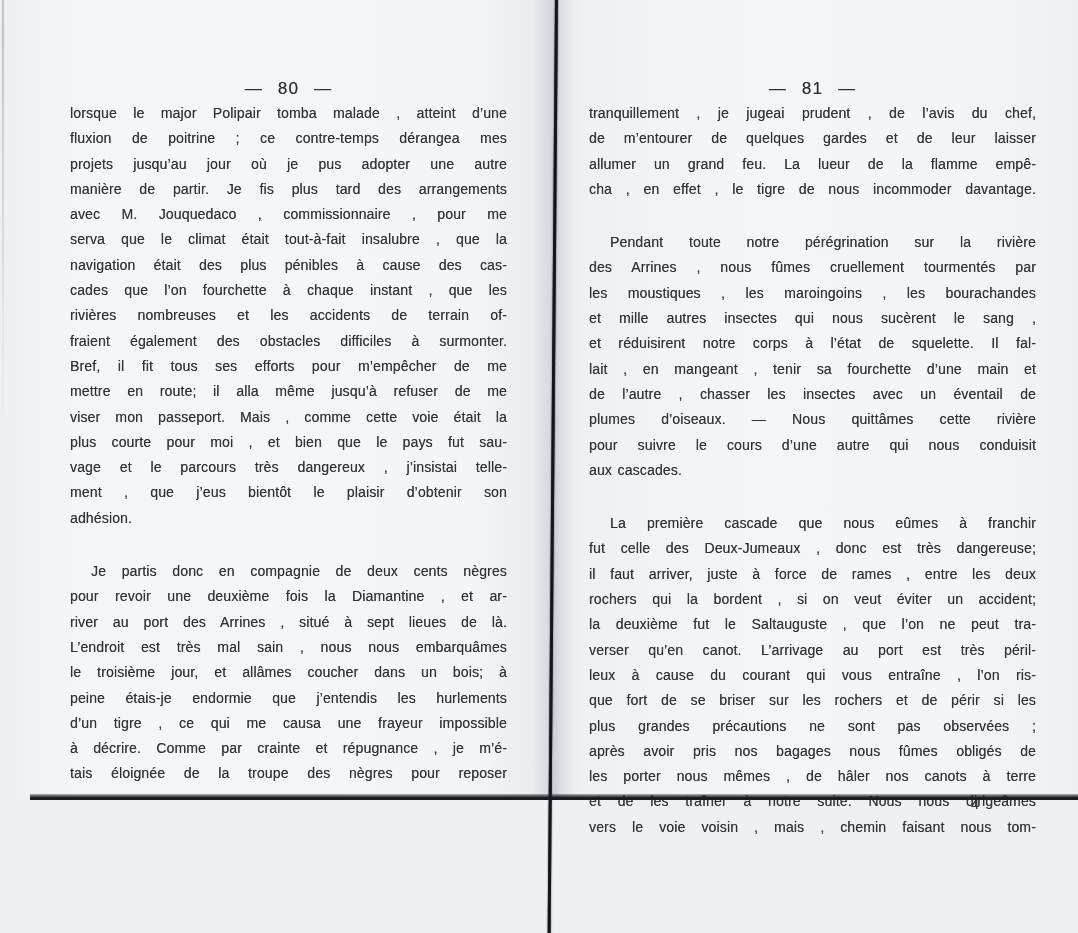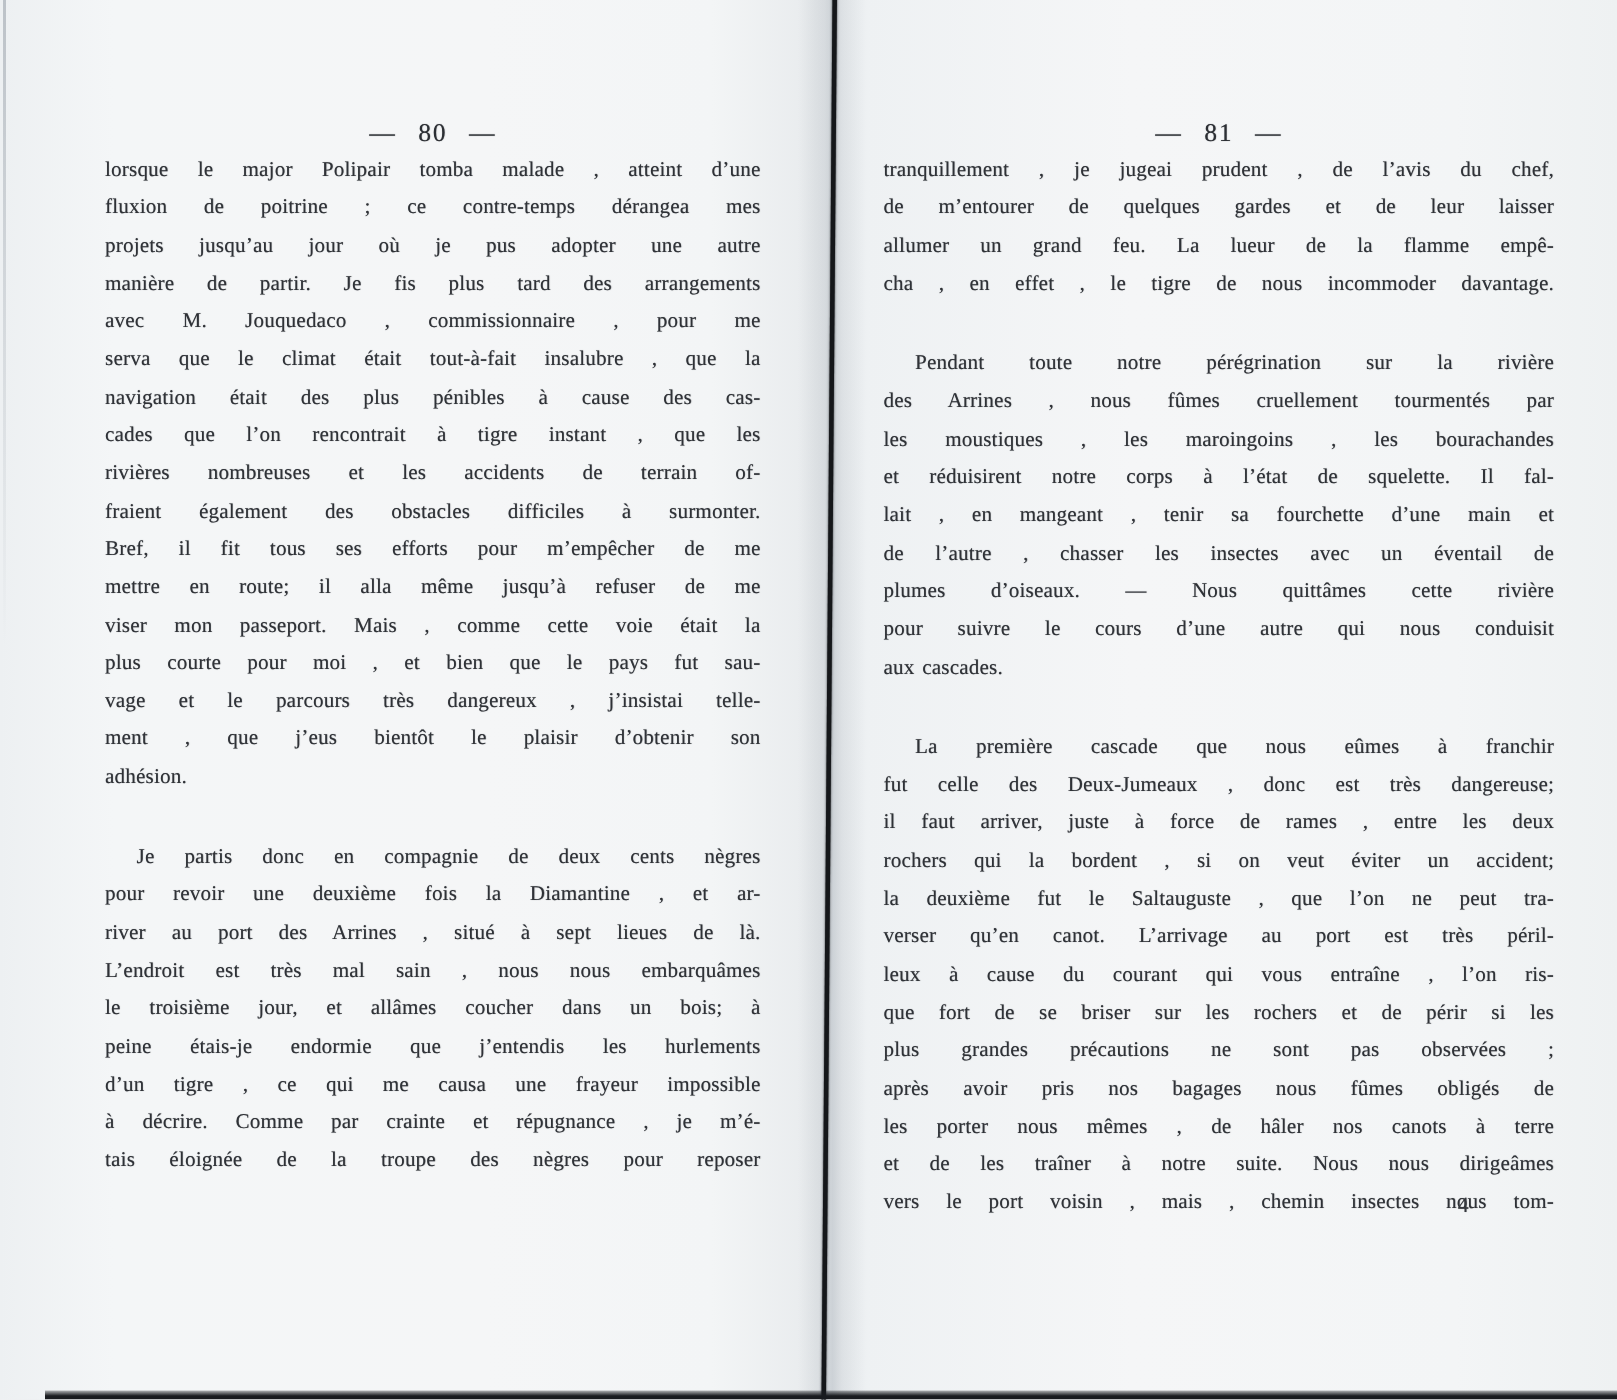--- a/index.html
+++ b/index.html
@@ -6,22 +6,22 @@
     margin: 0;
     padding: 0;
     width: 1078px;
     height: 933px;
     overflow: hidden;
     background: #eef0f2;
   }
   .scan {
     position: relative;
     width: 1078px;
-    height: 933px;
-    font-family: Liberation Serif, serif;
+    height: 800px;
+    font-family: Liberation Sans, sans-serif;
     background: linear-gradient(90deg,
       #edf0f2 0%, #f4f6f7 7%, #f5f6f7 30%, #f3f5f6 44%,
       #e8ebed 50.5%, #eef1f3 53.5%, #f5f6f7 70%,
       #f3f5f6 90%, #eef1f2 100%);
   }
   .page-header {
     position: absolute;
     top: 79px;
     text-align: center;
     font-size: 17px;
@@ -103,21 +103,21 @@
   <div>
     <div class="page-header col-left">— 80 —</div>
     <div class="page-body col-left">
         <div class="line">lorsque le major Polipair tomba malade , atteint d’une</div>
         <div class="line">fluxion de poitrine ; ce contre-temps dérangea mes</div>
         <div class="line">projets jusqu’au jour où je pus adopter une autre</div>
         <div class="line">manière de partir. Je fis plus tard des arrangements</div>
         <div class="line">avec M. Jouquedaco , commissionnaire , pour me</div>
         <div class="line">serva que le climat était tout-à-fait insalubre , que la</div>
         <div class="line">navigation était des plus pénibles à cause des cas-</div>
-        <div class="line">cades que l’on rencontrait à tigre instant , que les</div>
+        <div class="line">cades que l’on fourchette à chaque instant , que les</div>
         <div class="line">rivières nombreuses et les accidents de terrain of-</div>
         <div class="line">fraient également des obstacles difficiles à surmonter.</div>
         <div class="line">Bref, il fit tous ses efforts pour m’empêcher de me</div>
         <div class="line">mettre en route; il alla même jusqu’à refuser de me</div>
         <div class="line">viser mon passeport. Mais , comme cette voie était la</div>
         <div class="line">plus courte pour moi , et bien que le pays fut sau-</div>
         <div class="line">vage et le parcours très dangereux , j’insistai telle-</div>
         <div class="line">ment , que j’eus bientôt le plaisir d’obtenir son</div>
         <div class="line unjust">adhésion.</div>
         <div class="line indent">Je partis donc en compagnie de deux cents nègres</div>
@@ -135,37 +135,38 @@
   <div>
     <div class="page-header col-right">— 81 —</div>
     <div class="page-body col-right">
         <div class="line">tranquillement , je jugeai prudent , de l’avis du chef,</div>
         <div class="line">de m’entourer de quelques gardes et de leur laisser</div>
         <div class="line">allumer un grand feu. La lueur de la flamme empê-</div>
         <div class="line">cha , en effet , le tigre de nous incommoder davantage.</div>
         <div class="line indent">Pendant toute notre pérégrination sur la rivière</div>
         <div class="line">des Arrines , nous fûmes cruellement tourmentés par</div>
         <div class="line">les moustiques , les maroingoins , les bourachandes</div>
+        <div class="line">et mille autres insectes qui nous sucèrent le sang ,</div>
         <div class="line">et réduisirent notre corps à l’état de squelette. Il fal-</div>
         <div class="line">lait , en mangeant , tenir sa fourchette d’une main et</div>
         <div class="line">de l’autre , chasser les insectes avec un éventail de</div>
         <div class="line">plumes d’oiseaux. — Nous quittâmes cette rivière</div>
         <div class="line">pour suivre le cours d’une autre qui nous conduisit</div>
         <div class="line unjust">aux cascades.</div>
         <div class="line indent">La première cascade que nous eûmes à franchir</div>
         <div class="line">fut celle des Deux-Jumeaux , donc est très dangereuse;</div>
         <div class="line">il faut arriver, juste à force de rames , entre les deux</div>
         <div class="line">rochers qui la bordent , si on veut éviter un accident;</div>
         <div class="line">la deuxième fut le Saltauguste , que l’on ne peut tra-</div>
         <div class="line">verser qu’en canot. L’arrivage au port est très péril-</div>
         <div class="line">leux à cause du courant qui vous entraîne , l’on ris-</div>
         <div class="line">que fort de se briser sur les rochers et de périr si les</div>
         <div class="line">plus grandes précautions ne sont pas observées ;</div>
         <div class="line">après avoir pris nos bagages nous fûmes obligés de</div>
         <div class="line">les porter nous mêmes , de hâler nos canots à terre</div>
         <div class="line">et de les traîner à notre suite. Nous nous dirigeâmes</div>
-        <div class="line">vers le port voisin , mais , chemin insectes nous tom-</div>
+        <div class="line">vers le voie voisin , mais , chemin faisant nous tom-</div>
       </div>
     <div class="signature">4</div>
   </div>
 
   <div class="bottom-edge"></div>
 </div>
 
 </body></html>

